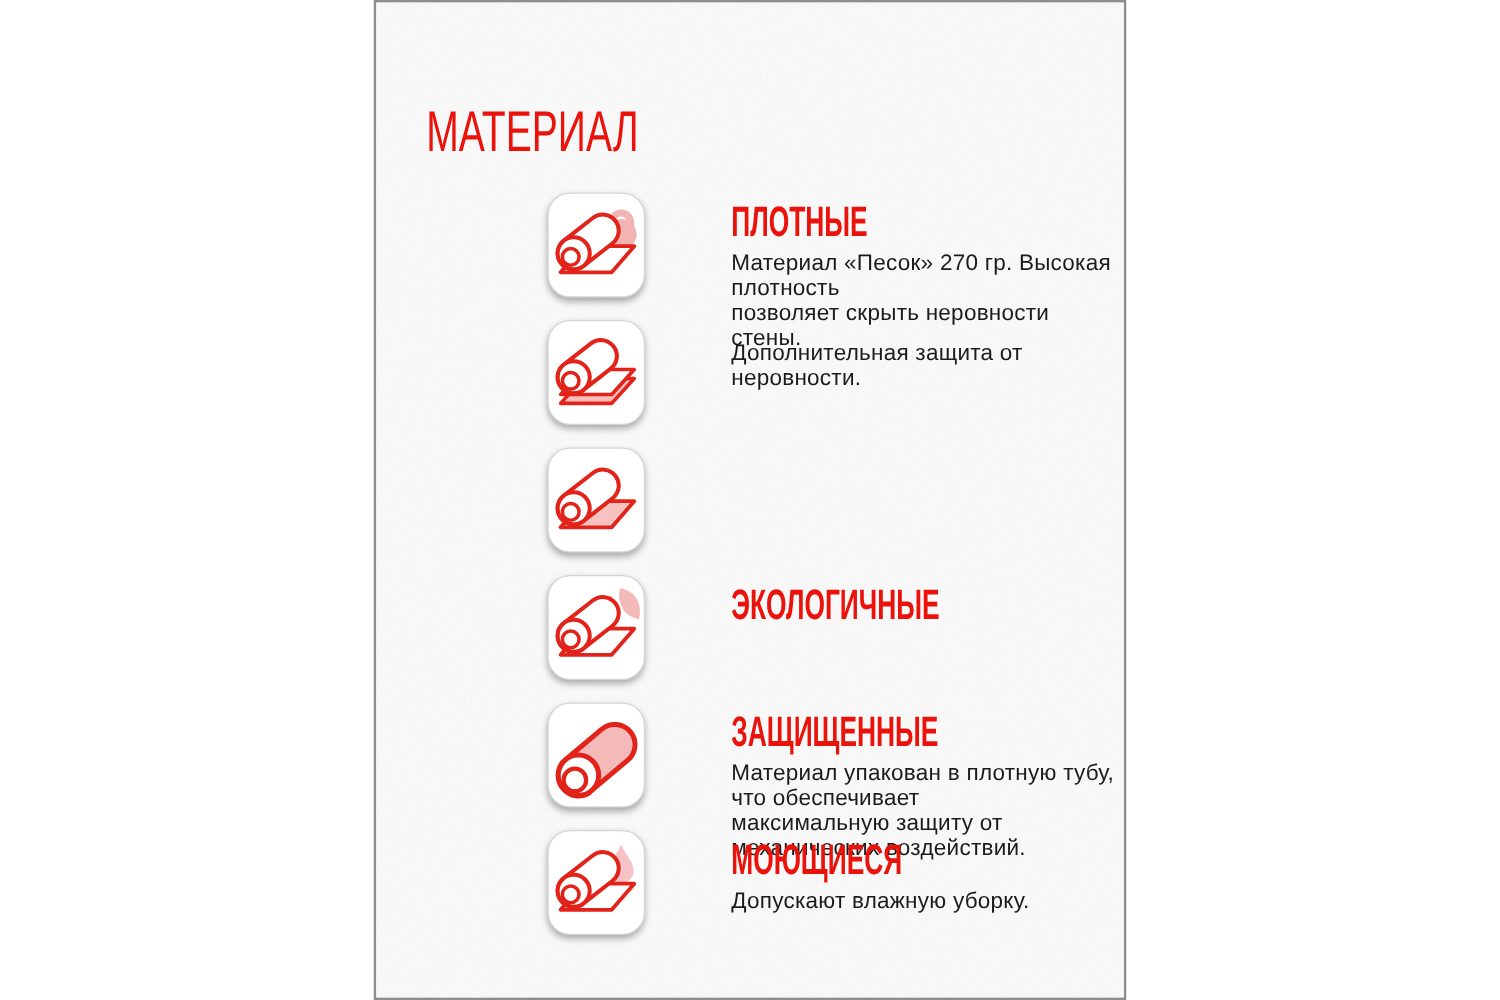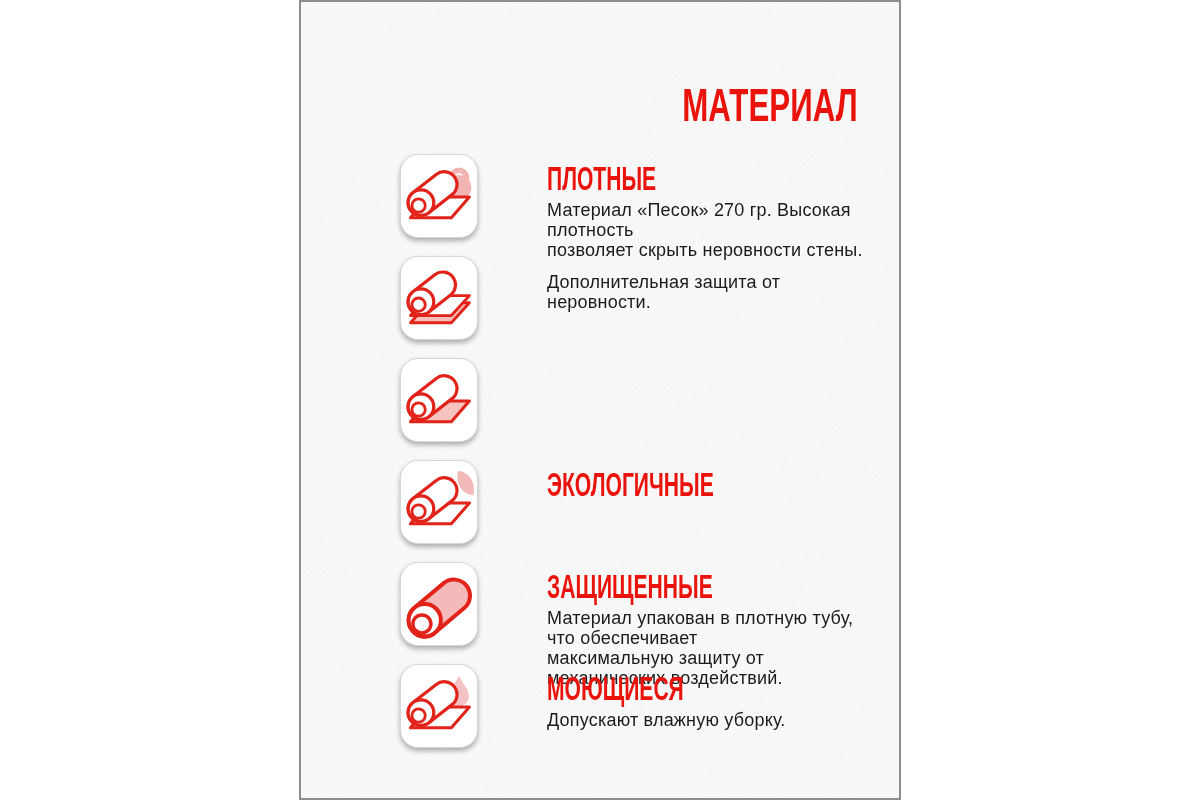--- a/index.html
+++ b/index.html
@@ -28,39 +28,40 @@
     display: block;
   }
   .content {
     position: relative;
     z-index: 1;
     height: 100%;
   }
   .title {
     margin: 0;
     padding-top: 84px;
-    text-align: right;
+    text-align: left;
     font-size: 46px;
     line-height: 38px;
-    font-weight: bold;
+    font-weight: normal;
     color: #e9130c;
   }
   .cond {
     display: inline-block;
     transform: scaleX(0.68);
     white-space: nowrap;
   }
   .title .cond { transform-origin: center; }
   .items { margin-top: 30px; }
   .item {
     display: flex;
     align-items: flex-start;
     padding-left: 99px;
     height: 84px;
     margin-bottom: 18px;
+    margin-left: 38px;
   }
   .icon-card {
     flex: 0 0 auto;
     width: 76px;
     height: 82px;
     background: #ffffff;
     border: 1px solid #d6d6d6;
     border-radius: 18px;
     box-shadow: 0 3px 5px rgba(0,0,0,0.30);
     overflow: hidden;

